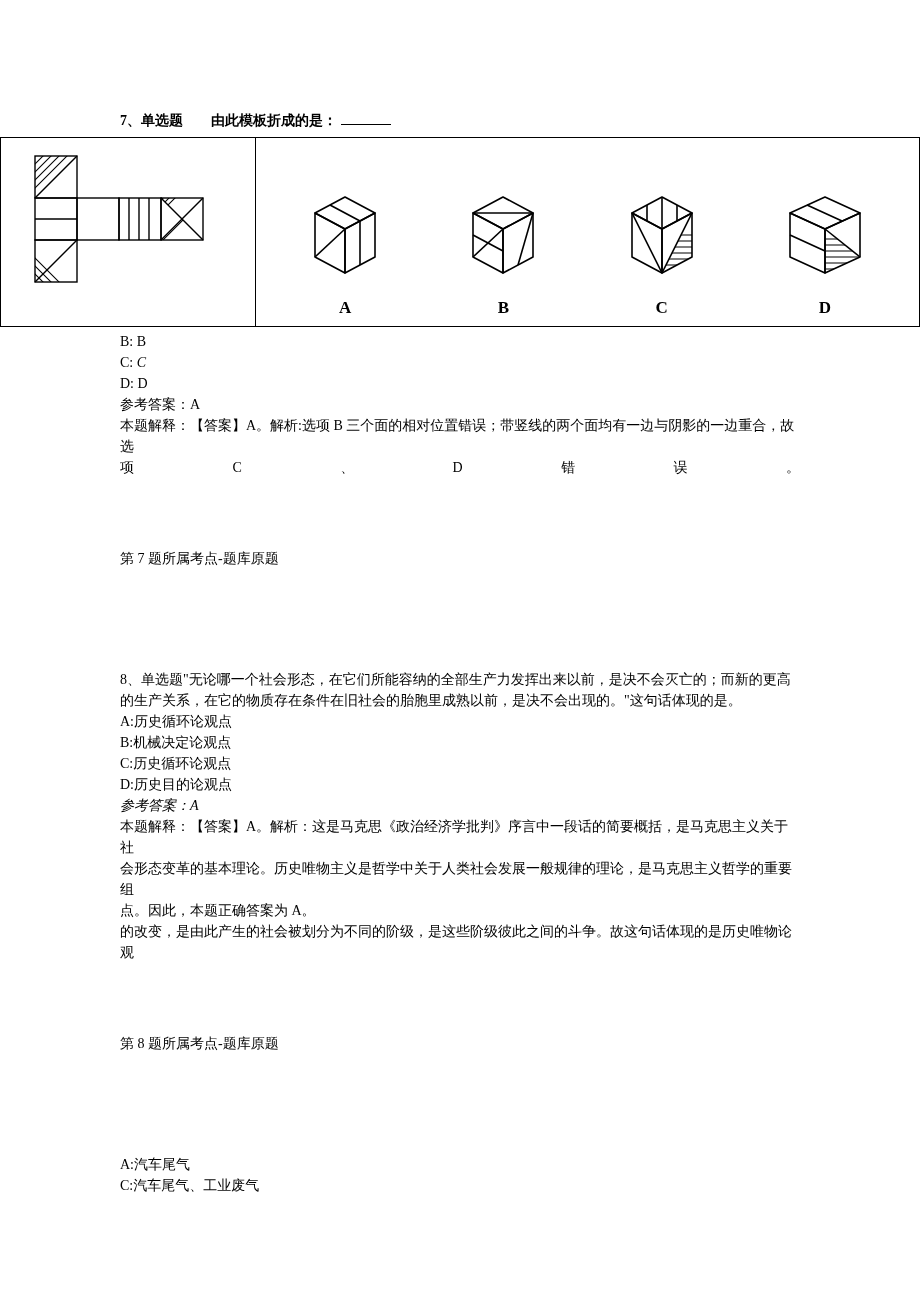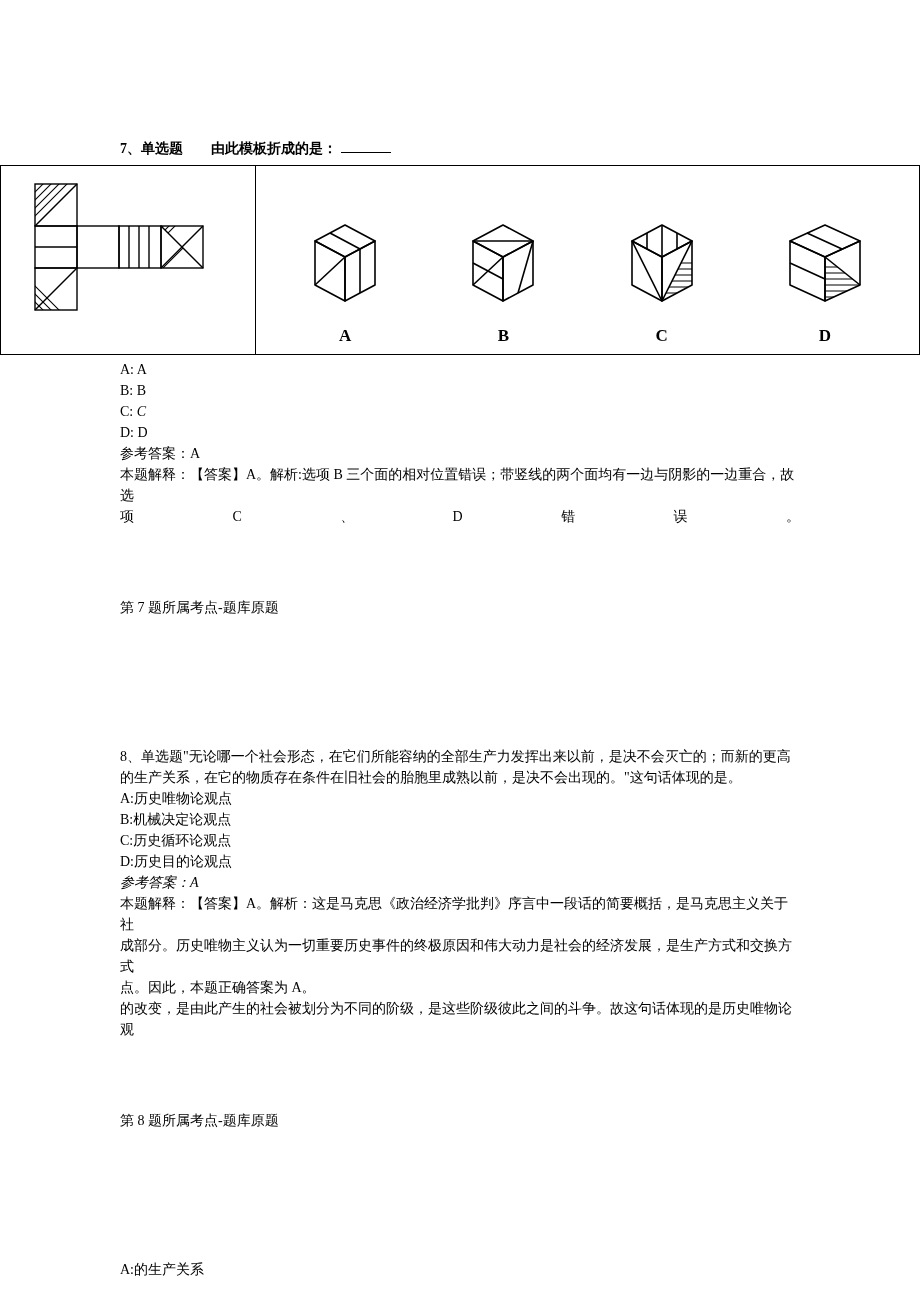--- a/index.html
+++ b/index.html
@@ -50,21 +50,21 @@
     justify-content: space-around;
     align-items: flex-end;
     padding: 14px 10px 6px 10px;
     box-sizing: border-box;
   }
   .net-svg { display:block; }
   .cube-group { text-align:center; }
   .cube-group .lab { font-weight:bold; font-size:17px; margin-top:2px; }
   p { margin: 0; }
   .opts p, .ans p, .explain p { margin: 0; }
-  .block { margin-bottom: 0; margin-top: 28px; }
+  .block { margin-bottom: 0; }
   .spacer-md { height: 70px; }
   .spacer-lg { height: 100px; }
   .spread-line {
     display: flex;
     justify-content: space-between;
   }
   .italic { font-style: italic; }
 </style>
 </head>
 <body>
@@ -221,21 +221,20 @@
               </g>
             </g>
           </svg>
           <div class="lab">D</div>
         </div>
 
       </div>
     </div>
 
     <div class="opts">
-      <p>A: A</p>
       <p>B: B</p>
       <p><span>C: </span><span class="italic">C</span></p>
       <p>D: D</p>
     </div>
     <p>参考答案：A</p>
     <p>本题解释：【答案】A。解析:选项 B 三个面的相对位置错误；带竖线的两个面均有一边与阴影的一边重合，故选</p>
     <p class="spread-line">
       <span>项</span>
       <span>C</span>
       <span>、</span>
@@ -247,33 +246,34 @@
 
     <div class="spacer-md"></div>
     <p>第 7 题所属考点-题库原题</p>
   </div>
 
   <div class="spacer-lg"></div>
 
   <div class="block">
     <p>8、单选题"无论哪一个社会形态，在它们所能容纳的全部生产力发挥出来以前，是决不会灭亡的；而新的更高</p>
     <p>的生产关系，在它的物质存在条件在旧社会的胎胞里成熟以前，是决不会出现的。"这句话体现的是。</p>
-    <p>A:历史唯物论观点</p>
+    <p>A:历史循环论观点</p>
     <p>B:机械决定论观点</p>
     <p>C:历史循环论观点</p>
     <p>D:历史目的论观点</p>
     <p class="italic">参考答案：A</p>
     <p>本题解释：【答案】A。解析：这是马克思《政治经济学批判》序言中一段话的简要概括，是马克思主义关于社</p>
-    <p>成部分。历史唯物主义认为一切重要历史事件的终极原因和伟大动力是社会的经济发展，是生产方式和交换方式</p>
+    <p>会形态变革的基本理论。历史唯物主义是哲学中关于人类社会发展一般规律的理论，是马克思主义哲学的重要组</p>
     <p>点。因此，本题正确答案为 A。</p>
     <p>的改变，是由此产生的社会被划分为不同的阶级，是这些阶级彼此之间的斗争。故这句话体现的是历史唯物论观</p>
     <div class="spacer-md"></div>
     <p>第 8 题所属考点-题库原题</p>
   </div>
 
   <div class="spacer-lg"></div>
 
   <div class="block">
-    <p>A:的生产关系</p>
+    <p>A:汽车尾气</p>
+    <p>C:汽车尾气、工业废气</p>
 
   </div>
 
 </div>
 
 </body></html>

